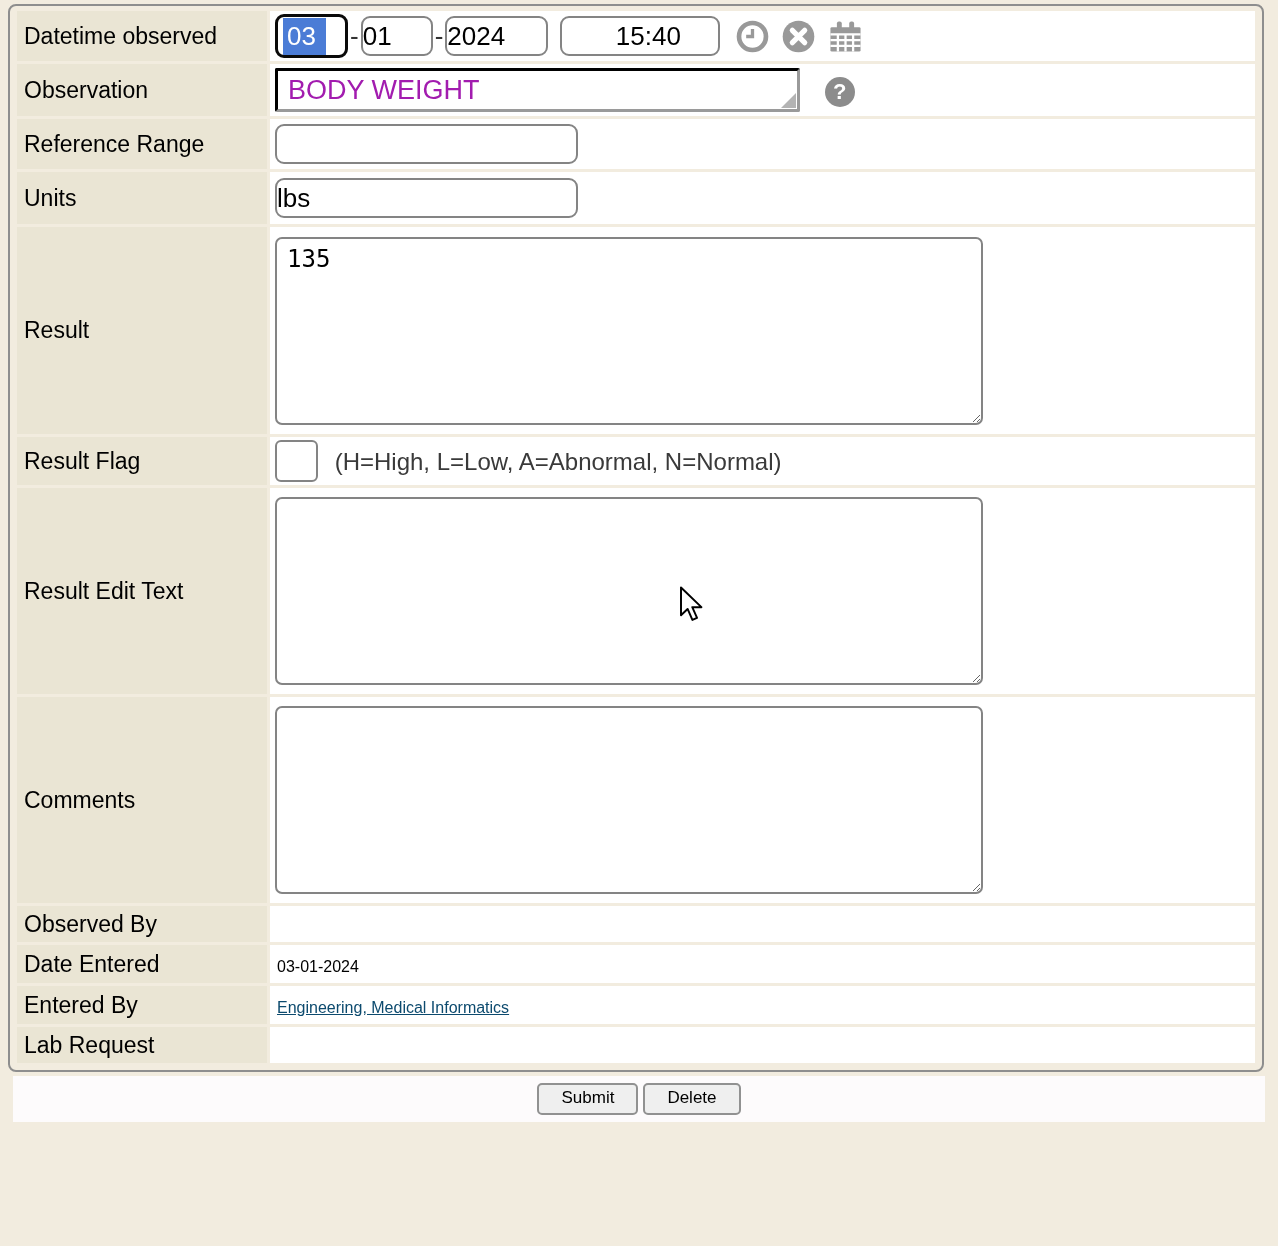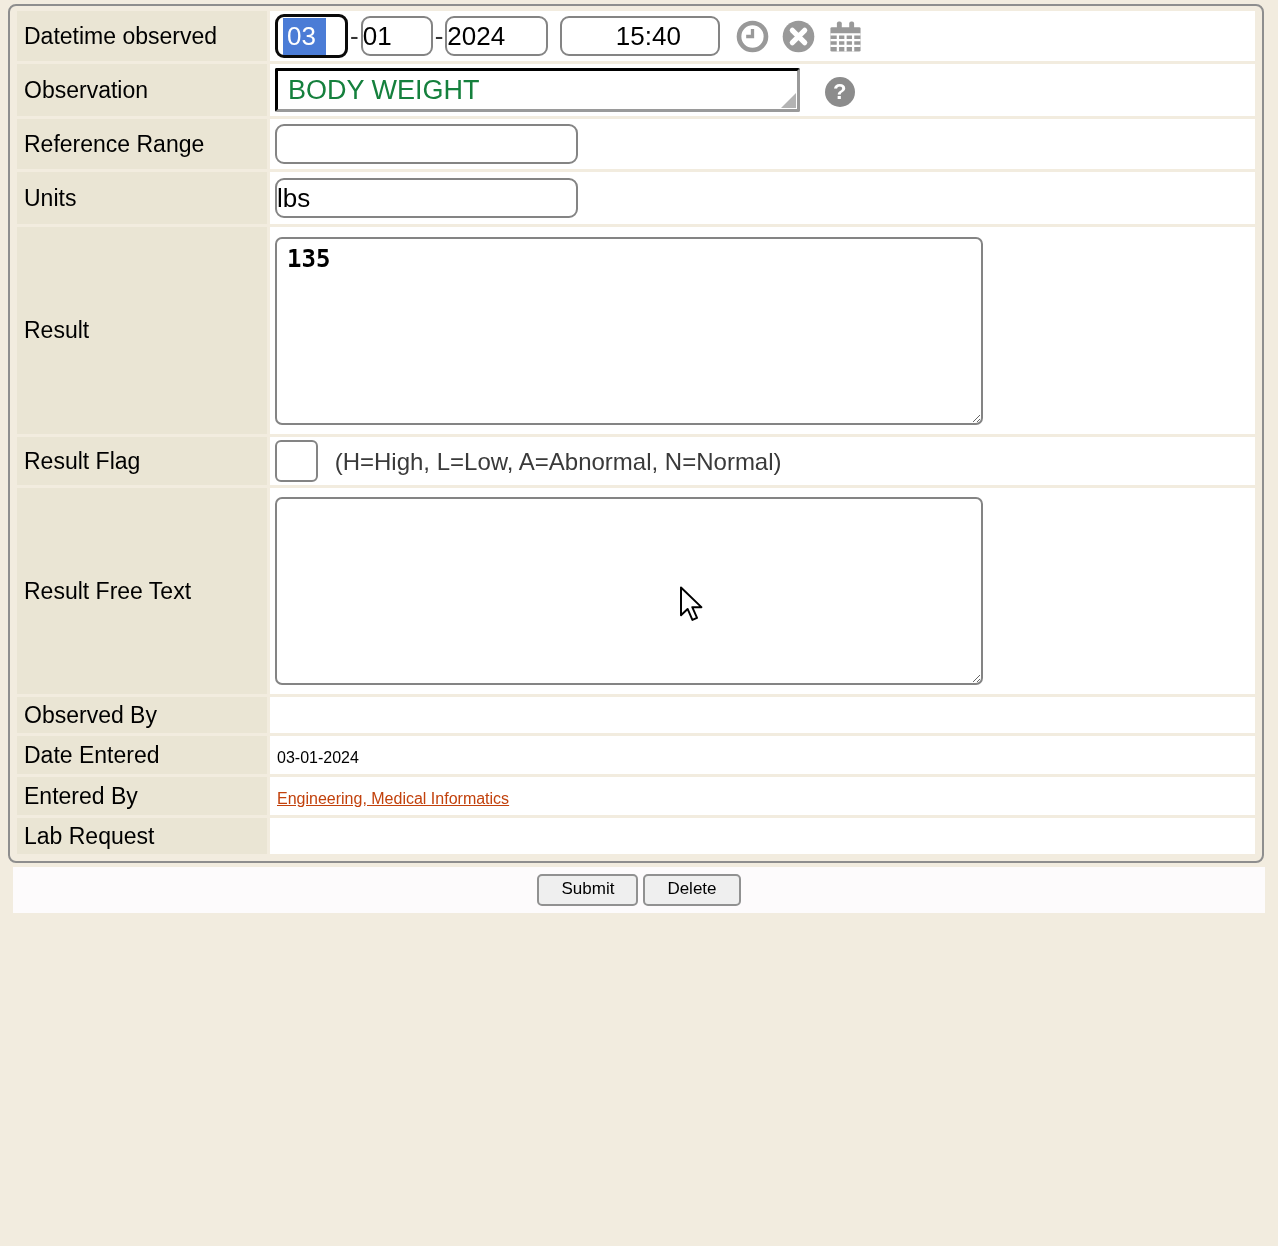--- a/index.html
+++ b/index.html
@@ -87,21 +87,21 @@
 
   .classic-wrap { position:relative; display:inline-block; }
   .classic-input {
     height:44px;
     border:3px solid;
     border-color:#000 #9a9a9a #9a9a9a #000;
     font-size:27px;
     font-family:"Liberation Sans", sans-serif;
     padding:0 10px;
     background:#fff;
-    color:#15803d;
+    color:#a21caf;
     border-radius:2px;
   }
   .obs-input { width:525px; }
   .tpl-input { width:978px; }
   .corner-tri {
     position:absolute; right:4px; bottom:4px;
     width:0; height:0;
     border-left:15px solid transparent;
     border-bottom:15px solid #b3b3b3;
   }
@@ -125,24 +125,23 @@
     border:2px solid #848484;
     border-radius:7px;
     font-size:24px;
     font-family:"DejaVu Sans Mono", monospace;
     padding:6px 10px;
     resize:both;
     display:block;
     margin:4px 0;
     background:#fff;
     color:#000;
-    font-weight:bold;
   }
   .ro-value { font-size:16px; padding-left:2px; }
-  a.entered-link { color:#c2410c; text-decoration:underline; }
+  a.entered-link { color:#0c4a6e; text-decoration:underline; }
 
   .button-band {
     margin:4px 13px 0 13px;
     background:#fdfbfc;
     height:46px;
     display:flex; align-items:center; justify-content:center;
     gap:5px;
   }
   .form-btn {
     font-size:17px;
@@ -236,26 +235,32 @@
 
     <tr class="r-flag">
       <td class="label-cell">Result Flag</td>
       <td class="value-cell">
         <input class="txt-input flag-input" value="" style="">
         <span class="flag-hint">(H=High, L=Low, A=Abnormal, N=Normal)</span>
       </td>
     </tr>
 
     <tr class="r-freetext">
-      <td class="label-cell">Result Free Text</td>
+      <td class="label-cell">Result Edit Text</td>
       <td class="value-cell">
         <textarea class="big-area" style=""></textarea>
       </td>
     </tr>
 
+    <tr class="r-comments">
+      <td class="label-cell">Comments</td>
+      <td class="value-cell">
+        <textarea class="big-area" style=""></textarea>
+      </td>
+    </tr>
 
     <tr class="r-observedby">
       <td class="label-cell">Observed By</td>
       <td class="value-cell">
         <span class="ro-value"></span>
       </td>
     </tr>
 
     <tr class="r-dateentered">
       <td class="label-cell">Date Entered</td>

